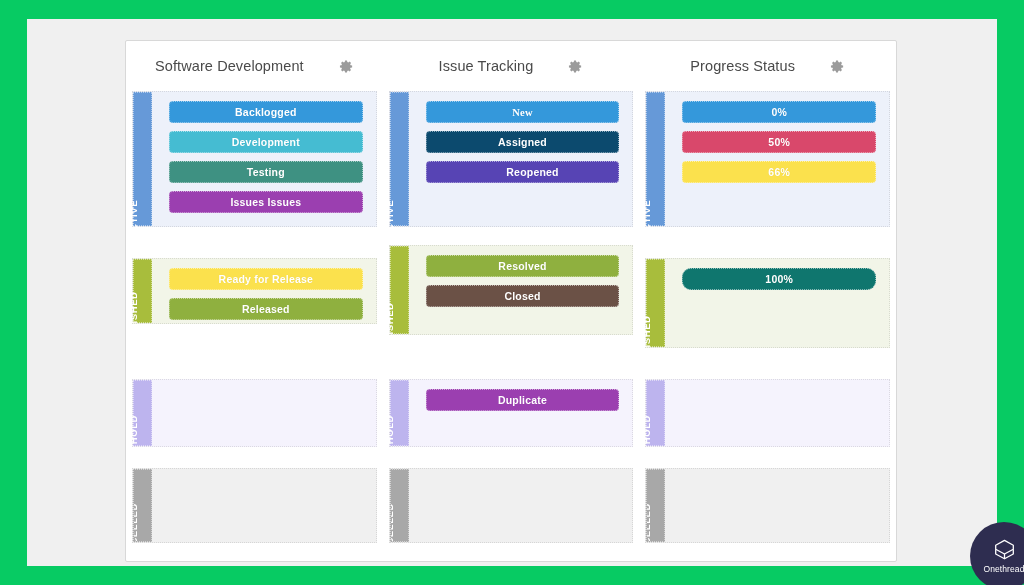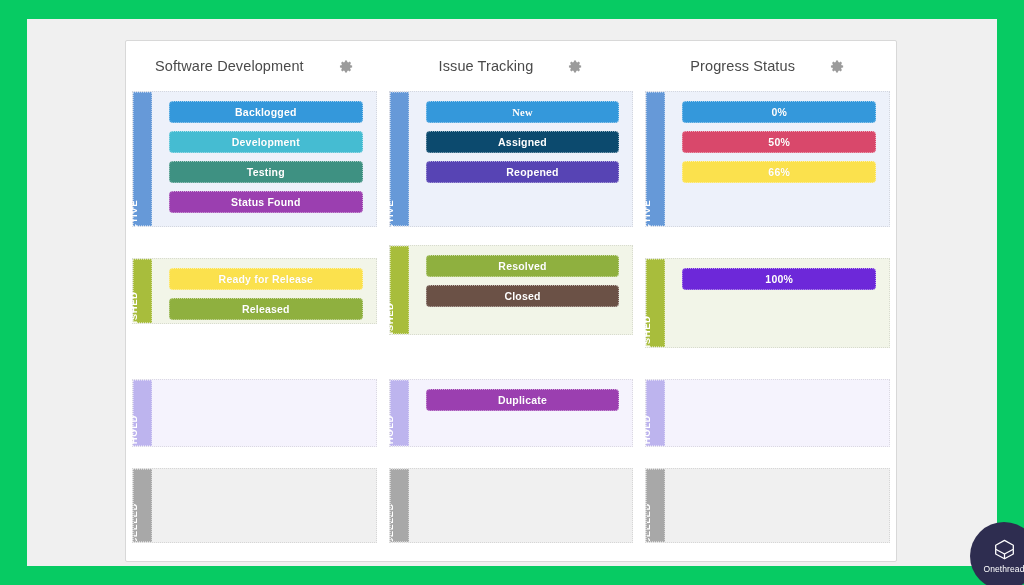--- a/index.html
+++ b/index.html
@@ -173,21 +173,21 @@
     <div class="board-body">
       <div class="board-col">
           <div class="lane" style="top: 0px; height: 136px; background: rgb(237, 241, 250);">
             <div class="lane-label" style="background: rgb(102, 153, 216);">
               <span>ACTIVE</span>
             </div>
             <div class="lane-body">
               <div class="chip" style="background: rgb(52, 152, 219);">Backlogged</div>
               <div class="chip" style="background: rgb(69, 188, 210);">Development</div>
               <div class="chip" style="background: rgb(62, 145, 130);">Testing</div>
-              <div class="chip" style="background: rgb(155, 63, 176);">Status Found</div>
+              <div class="chip" style="background: rgb(155, 63, 176);">Issues Issues</div>
             </div>
           </div>
           <div class="lane" style="top: 167px; height: 66px; background: rgb(242, 245, 232);">
             <div class="lane-label" style="background: rgb(168, 189, 60);">
               <span>FINISHED</span>
             </div>
             <div class="lane-body">
               <div class="chip" style="background: rgb(251, 225, 77);">Ready for Release</div>
               <div class="chip" style="background: rgb(143, 176, 63);">Released</div>
             </div>
@@ -249,21 +249,21 @@
               <div class="chip" style="background: rgb(52, 152, 219);">0%</div>
               <div class="chip" style="background: rgb(217, 72, 107);">50%</div>
               <div class="chip" style="background: rgb(251, 225, 77);">66%</div>
             </div>
           </div>
           <div class="lane" style="top: 167px; height: 90px; background: rgb(242, 245, 232);">
             <div class="lane-label" style="background: rgb(168, 189, 60);">
               <span>FINISHED</span>
             </div>
             <div class="lane-body">
-              <div class="chip" style="background: #6d28d9;">100%</div>
+              <div class="chip" style="background: #0f766e; border-radius: 9px;">100%</div>
             </div>
           </div>
           <div class="lane" style="top: 288px; height: 68px; background: rgb(245, 243, 253);">
             <div class="lane-label" style="background: rgb(189, 180, 238);">
               <span>ON HOLD</span>
             </div>
             <div class="lane-body"></div>
           </div>
           <div class="lane" style="top: 377px; height: 75px; background: rgb(240, 240, 240);">
             <div class="lane-label clip" style="background: rgb(168, 168, 168);">

